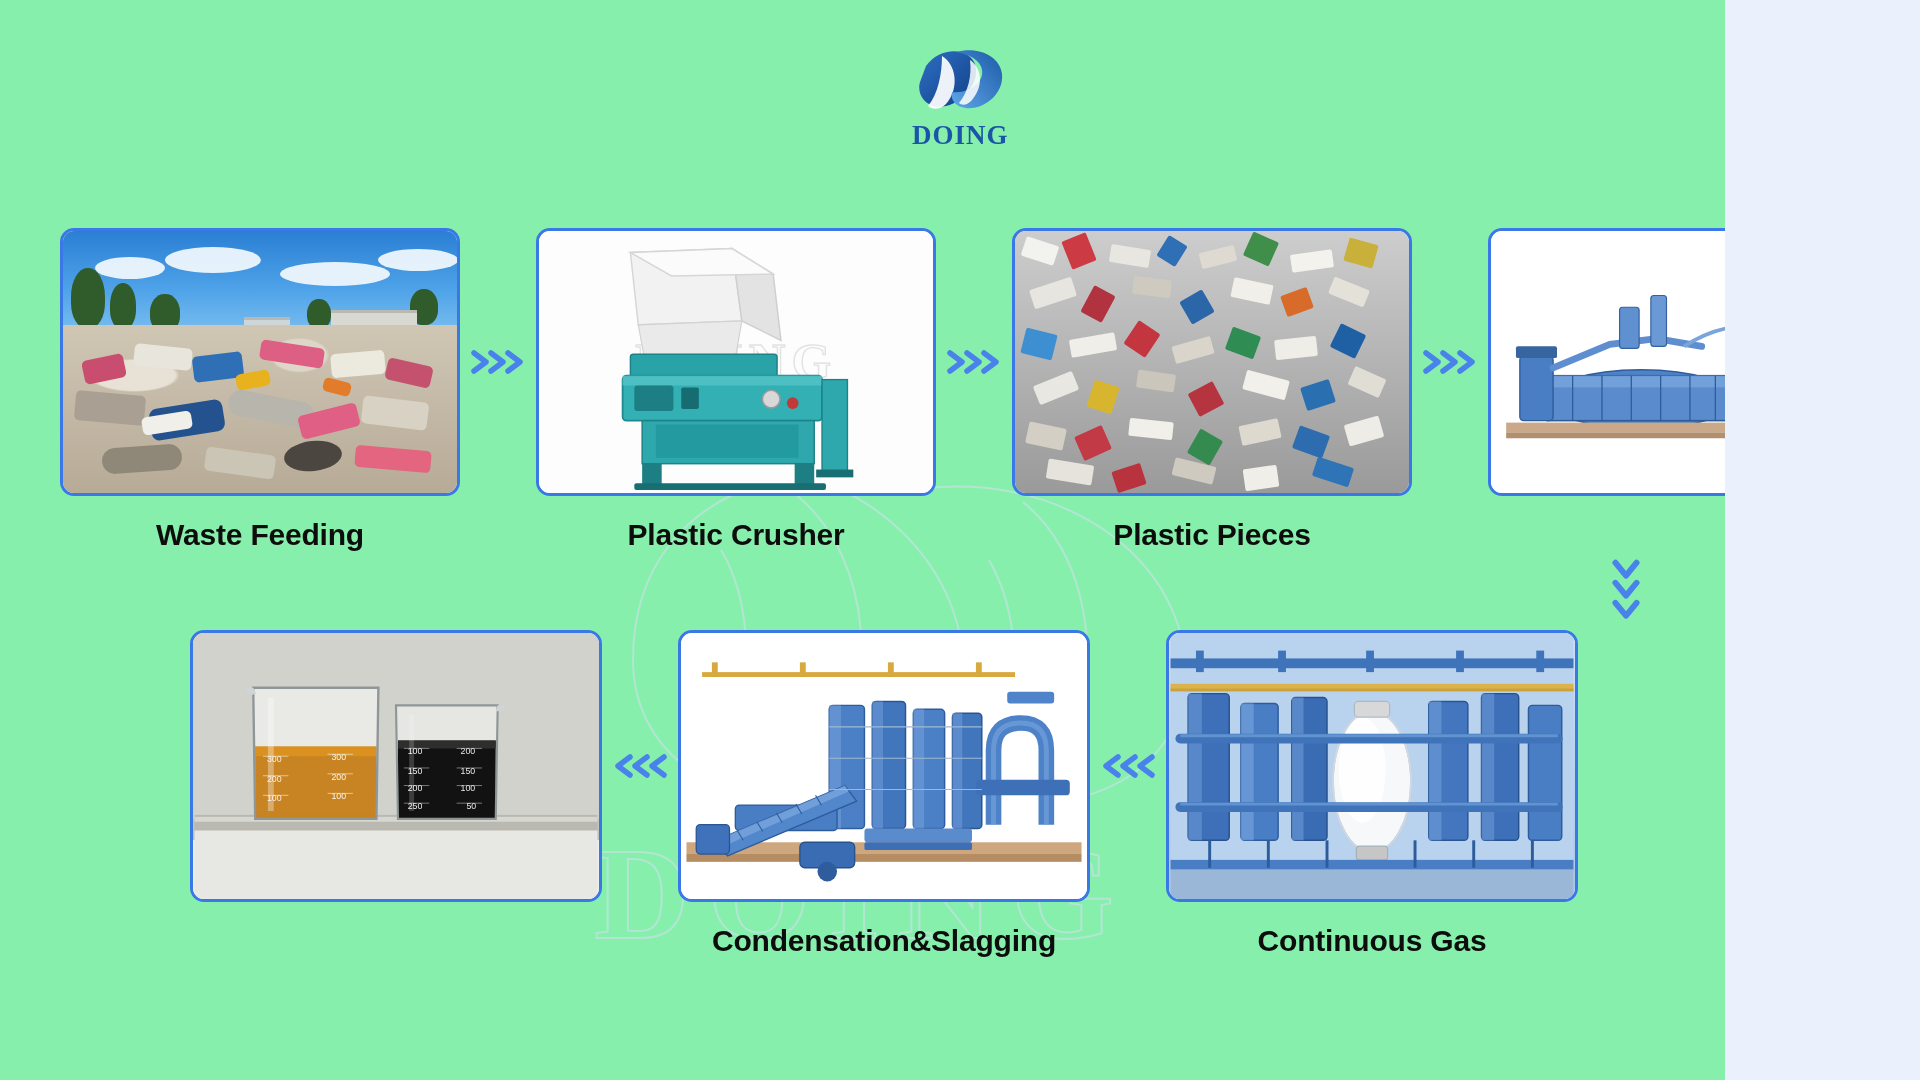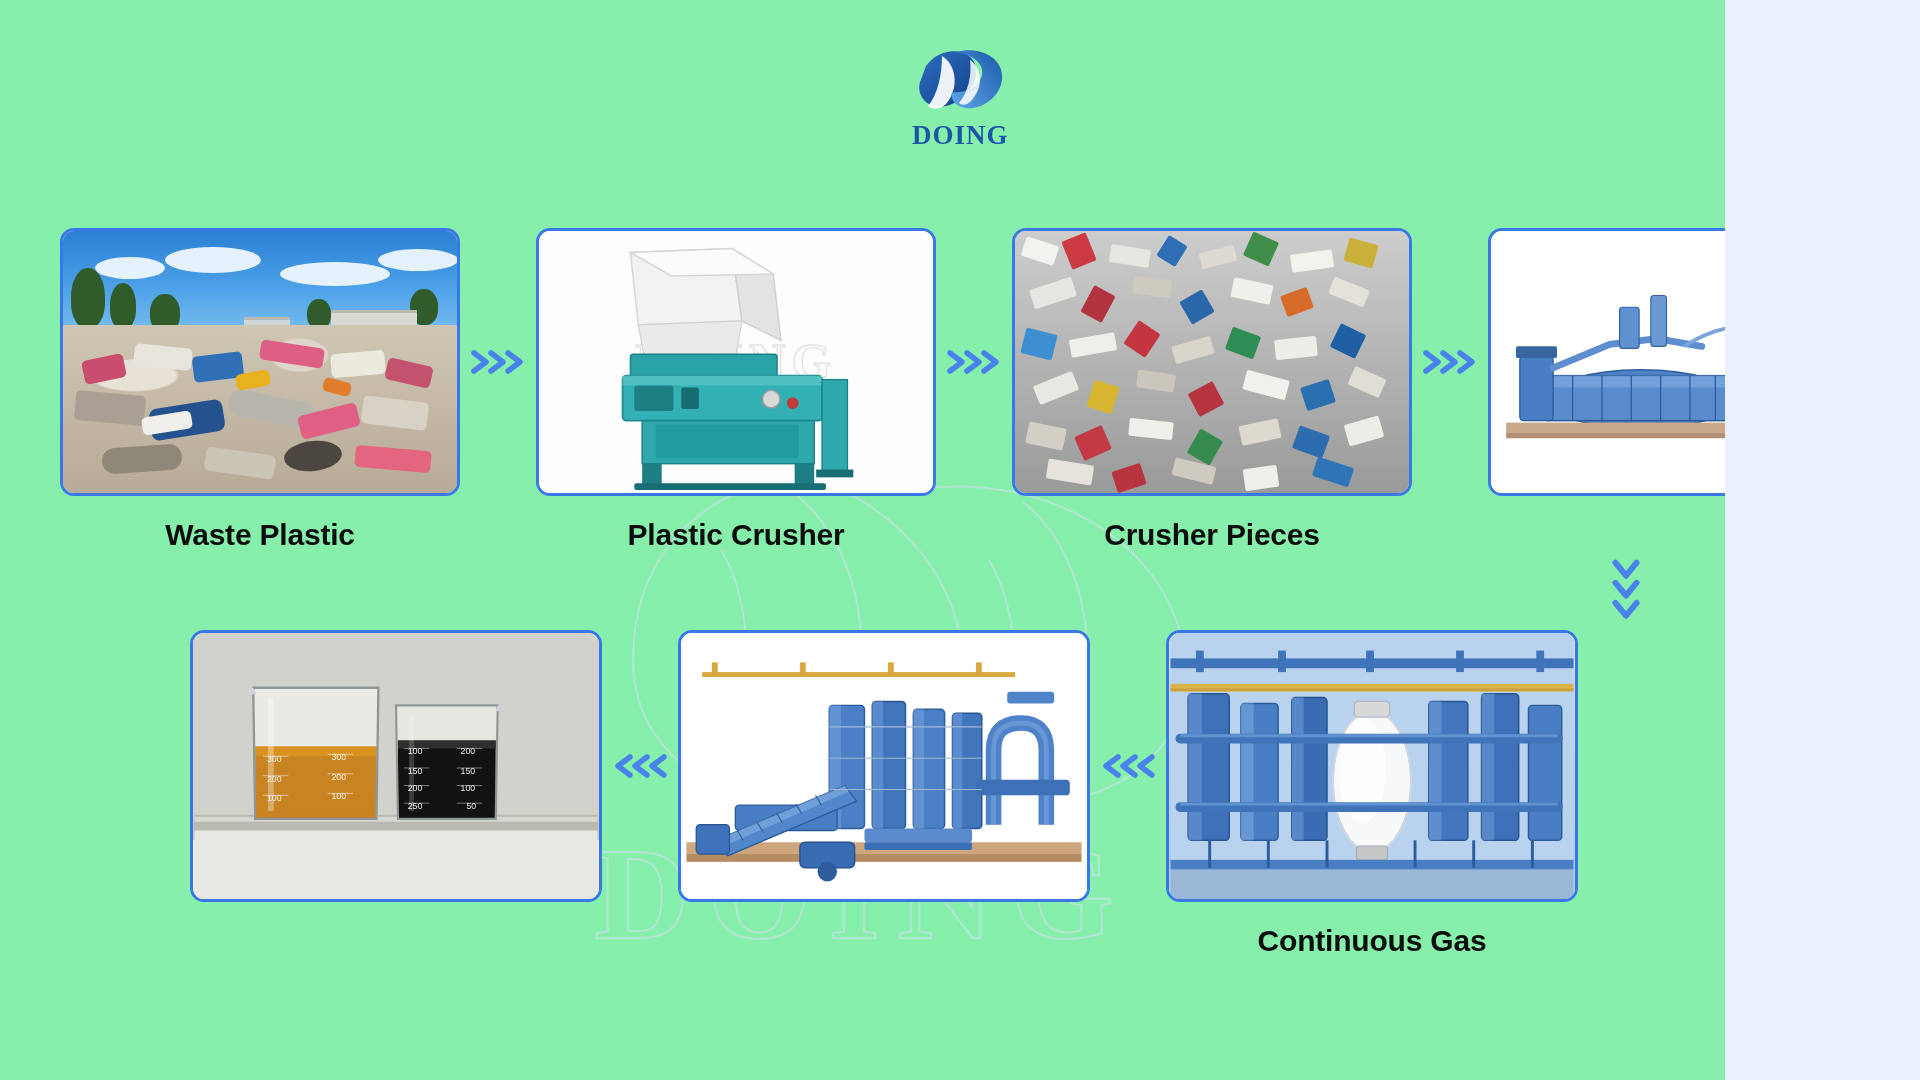--- a/index.html
+++ b/index.html
@@ -214,21 +214,21 @@
           <div class="chunk" style="left:60%;top:68%;width:60px;height:24px;background:#e05f85;transform:rotate(-14deg);"></div>
           <div class="chunk" style="left:76%;top:64%;width:66px;height:28px;background:#d8d2c4;transform:rotate(7deg);"></div>
           <div class="chunk" style="left:10%;top:82%;width:80px;height:26px;background:#8f8878;transform:rotate(-4deg);border-radius:14px;"></div>
           <div class="chunk" style="left:36%;top:84%;width:70px;height:24px;background:#cbc5b6;transform:rotate(8deg);"></div>
           <div class="chunk" style="left:56%;top:80%;width:58px;height:30px;background:#4b4640;transform:rotate(-6deg);border-radius:50%;"></div>
           <div class="chunk" style="left:74%;top:83%;width:76px;height:22px;background:#e3657f;transform:rotate(5deg);"></div>
           <div class="chunk" style="left:44%;top:54%;width:34px;height:16px;background:#e8b21f;transform:rotate(-10deg);"></div>
           <div class="chunk" style="left:66%;top:57%;width:28px;height:14px;background:#e27c2a;transform:rotate(14deg);"></div>
         </div>
       </div>
-      <div class="step-label">Waste Plastic</div>
+      <div class="step-label">Waste Feeding</div>
     </div>
 
     <div class="arrow h">
       <svg width="56" height="30" viewBox="0 0 56 30" fill="none" stroke="currentColor" stroke-width="5.5" stroke-linecap="round" stroke-linejoin="round">
         <polyline points="4,6 16,15 4,24"></polyline>
           <polyline points="21,6 33,15 21,24"></polyline>
           <polyline points="38,6 50,15 38,24"></polyline>
       </svg>
     </div>
 
@@ -309,21 +309,21 @@
           <div class="flake" style="left:57%;top:73%;width:40px;height:20px;background:#ddd9cf;transform:rotate(-12deg);"></div>
           <div class="flake" style="left:71%;top:76%;width:32px;height:24px;background:#2d6cae;transform:rotate(20deg);"></div>
           <div class="flake" style="left:84%;top:72%;width:36px;height:22px;background:#eeece6;transform:rotate(-16deg);"></div>
           <div class="flake" style="left:8%;top:88%;width:46px;height:20px;background:#e6e3dc;transform:rotate(9deg);"></div>
           <div class="flake" style="left:25%;top:90%;width:30px;height:22px;background:#b8333e;transform:rotate(-18deg);"></div>
           <div class="flake" style="left:40%;top:88%;width:42px;height:18px;background:#cfcac0;transform:rotate(14deg);"></div>
           <div class="flake" style="left:58%;top:90%;width:34px;height:22px;background:#f0eee8;transform:rotate(-8deg);"></div>
           <div class="flake" style="left:76%;top:88%;width:38px;height:20px;background:#2f74b6;transform:rotate(18deg);"></div>
         </div>
       </div>
-      <div class="step-label">Crusher Pieces</div>
+      <div class="step-label">Plastic Pieces</div>
     </div>
 
     <div class="arrow h">
       <svg width="56" height="30" viewBox="0 0 56 30" fill="none" stroke="currentColor" stroke-width="5.5" stroke-linecap="round" stroke-linejoin="round">
         <polyline points="4,6 16,15 4,24"></polyline>
           <polyline points="21,6 33,15 21,24"></polyline>
           <polyline points="38,6 50,15 38,24"></polyline>
       </svg>
     </div>
 
@@ -504,20 +504,21 @@
             <rect x="186" y="214" width="110" height="8" rx="2" fill="#3d6fb6"></rect>
             <g stroke="#9fb8d2" stroke-width="1.1" fill="none">
               <line x1="150" y1="96" x2="306" y2="96"></line>
               <line x1="150" y1="128" x2="306" y2="128"></line>
               <line x1="150" y1="160" x2="306" y2="160"></line>
             </g>
             <rect x="332" y="60" width="48" height="12" rx="3" fill="#4f84ca"></rect>
           </svg>
         </div>
       </div>
+      <div class="step-label">Condensation&amp;Slagging</div>
     </div>
 
     <div class="arrow h" style="height:272px;">
       <svg width="56" height="30" viewBox="0 0 56 30" fill="none" stroke="currentColor" stroke-width="5.5" stroke-linecap="round" stroke-linejoin="round">
         <polyline points="18,6 6,15 18,24"></polyline>
           <polyline points="35,6 23,15 35,24"></polyline>
           <polyline points="52,6 40,15 52,24"></polyline>
       </svg>
     </div>
 

